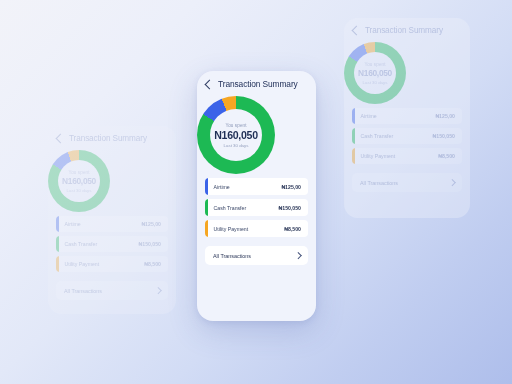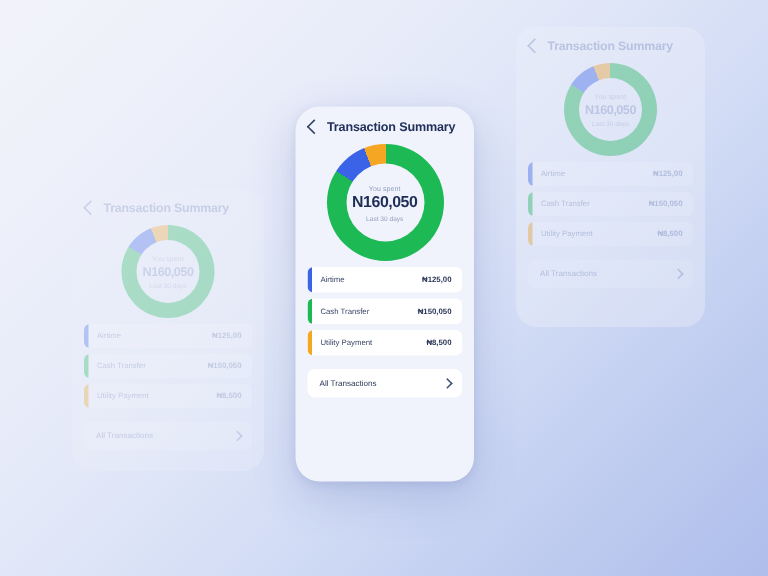--- a/index.html
+++ b/index.html
@@ -46,29 +46,29 @@
   .back-chevron {
     width:7px; height:7px;
     border-left:1.4px solid #2e3d63;
     border-bottom:1.4px solid #2e3d63;
     transform:rotate(45deg);
     flex:0 0 auto;
     margin-right:1px;
   }
   .ghost .back-chevron { border-color:#7b8bbd; }
   .card-title {
-    font-size:8.4px; font-weight:bold; color:#22315a; letter-spacing:-.1px;
+    font-size:8.4px; font-weight:normal; color:#22315a; letter-spacing:-.1px;
     white-space:nowrap;
   }
   .ghost .card-title { color:#7d8cbe; }
   #card-left .card-title, #card-right .card-title { font-size:8.2px; }
 
   
   .donut-wrap {
-    display:flex; align-items:center; justify-content:center;
+    display:flex; align-items:center; justify-content:flex-start;
     padding:3px 0 4px 0;
   }
   .donut {
     position:relative;
     border-radius:50%;
   }
   .donut-hole {
     position:absolute; left:50%; top:50%;
     transform:translate(-50%,-50%);
     border-radius:50%;

